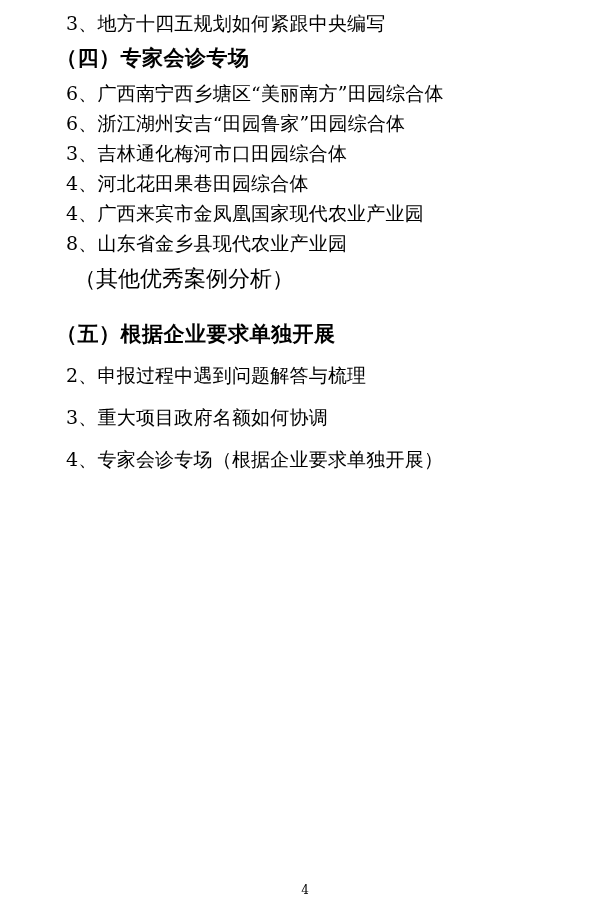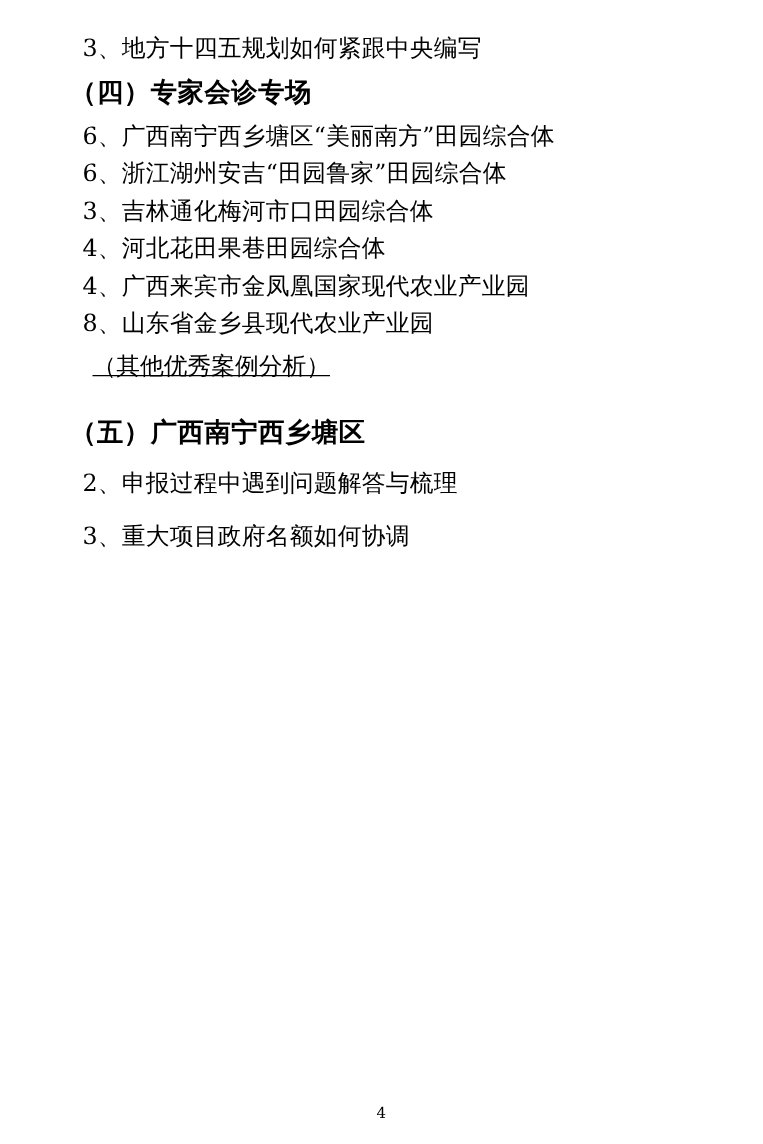--- a/index.html
+++ b/index.html
@@ -30,44 +30,43 @@
     line-height: 1.0;
     white-space: nowrap;
     letter-spacing: 0.2px;
   }
   
   .tight {
     margin: 0 0 11px 0;
     padding-left: 22px;
   }
   .tight.first {
-    margin-top: 16px;
+    margin-top: 0;
   }
   .heading {
     font-size: 21px;
     font-weight: bold;
     margin: 0 0 12px 0;
     padding-left: 12px;
     letter-spacing: 0.5px;
     white-space: nowrap;
   }
   .heading-2 {
     font-size: 21px;
     font-weight: bold;
     margin: 26px 0 18px 0;
     padding-left: 12px;
     letter-spacing: 0.5px;
     white-space: nowrap;
   }
   .note {
-    font-size: 19px;
+    font-size: 22px;
     margin: 0 0 4px 0;
     padding-left: 30px;
     white-space: nowrap;
-    text-decoration: underline;
   }
   
   .loose {
     margin: 0 0 23px 0;
     padding-left: 22px;
   }
   .page-number {
     position: absolute;
     bottom: 18px;
     left: 0;
@@ -90,21 +89,22 @@
 
     <div class="line tight">6、广西南宁西乡塘区“美丽南方”田园综合体</div>
     <div class="line tight">6、浙江湖州安吉“田园鲁家”田园综合体</div>
     <div class="line tight">3、吉林通化梅河市口田园综合体</div>
     <div class="line tight">4、河北花田果巷田园综合体</div>
     <div class="line tight">4、广西来宾市金凤凰国家现代农业产业园</div>
     <div class="line tight">8、山东省金乡县现代农业产业园</div>
 
     <div class="note">（其他优秀案例分析）</div>
 
-    <div class="heading-2">（五）广西南宁西乡塘区</div>
+    <div class="heading-2">（五）根据企业要求单独开展</div>
 
     <div class="line loose">2、申报过程中遇到问题解答与梳理</div>
     <div class="line loose">3、重大项目政府名额如何协调</div>
+    <div class="line loose">4、专家会诊专场（根据企业要求单独开展）</div>
 
   </div>
 
   <div class="page-number">4</div>
 </div>
 
 </body></html>

